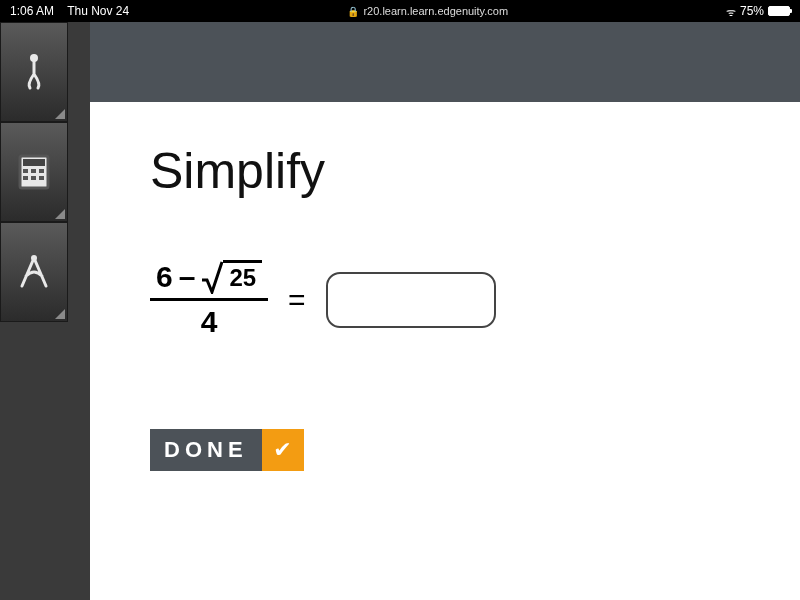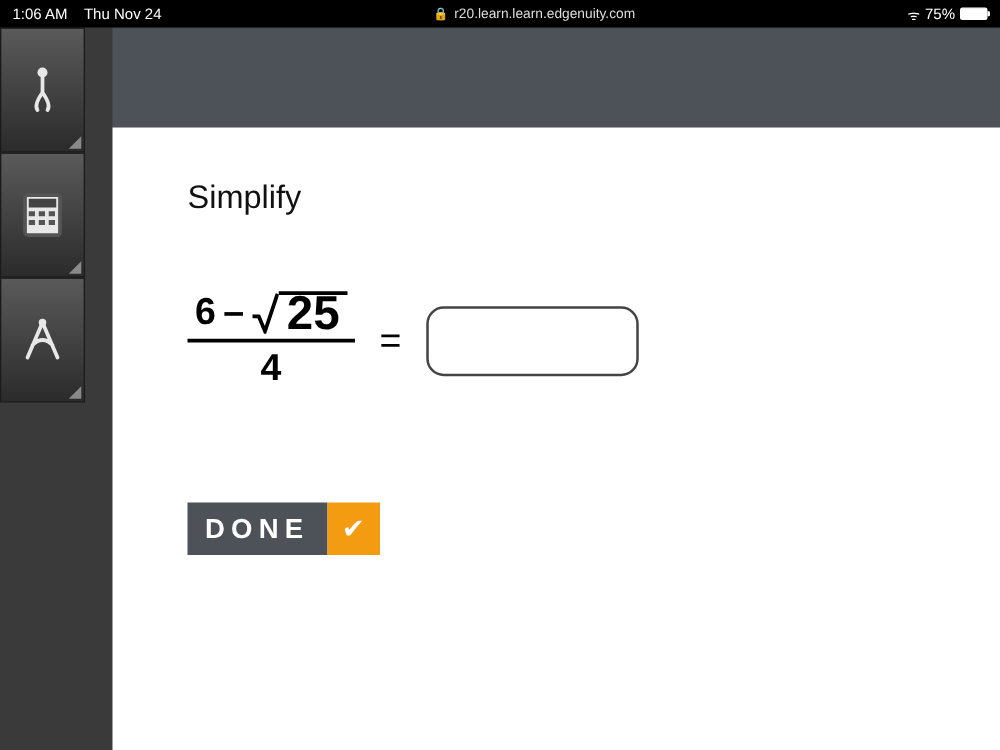--- a/index.html
+++ b/index.html
@@ -62,42 +62,42 @@
   }
   .content-header {
     height: 80px; background: #4c5258;
   }
   .content-body {
     position: absolute; top: 80px; left: 0; right: 0; bottom: 0;
     background: #fff; padding: 40px 60px;
   }
 
   .page-title {
-    font-size: 26px; font-weight: 400; color: #111; margin-bottom: 60px;
+    font-size: 50px; font-weight: 400; color: #111; margin-bottom: 60px;
   }
 
   
   .math-row { display: flex; align-items: center; gap: 20px; font-family: Arial, sans-serif; }
   .fraction {
     display: inline-flex; flex-direction: column; align-items: center;
     font-size: 30px; font-weight: bold; color: #000;
   }
   .frac-num { display: flex; align-items: flex-end; gap: 6px; padding: 0 6px 4px 6px; position:relative; }
   .frac-bar { width: 100%; height: 3px; background: #000; }
   .frac-den { padding-top: 4px; }
   .sqrt {
     display: inline-flex; align-items: flex-start; position: relative;
   }
   .sqrt-sign {
     width: 22px; height: 34px;
   }
   .sqrt-sign svg { width:22px; height:34px; stroke:#000; stroke-width:3; fill:none; }
   .radicand {
     border-top: 3px solid #000; padding: 0 6px; line-height: 30px;
-    font-size: 38px; font-weight: bold;
+    font-size: 24px; font-weight: bold;
   }
   .equals { font-size: 30px; font-weight: 400; color:#000; }
 
   .answer-box {
     width: 170px; height: 56px; border: 2px solid #444; border-radius: 14px;
     background: #fff; font-size: 24px; padding: 0 14px; outline: none;
   }
 
   
   .done-btn {

